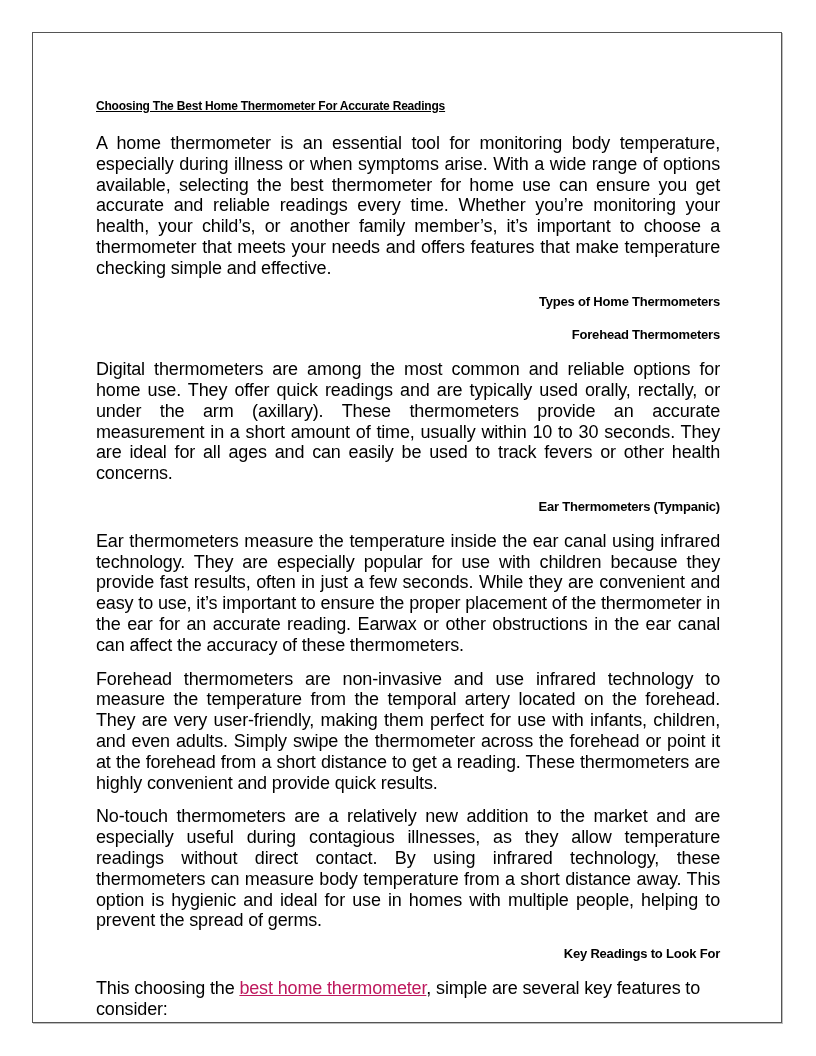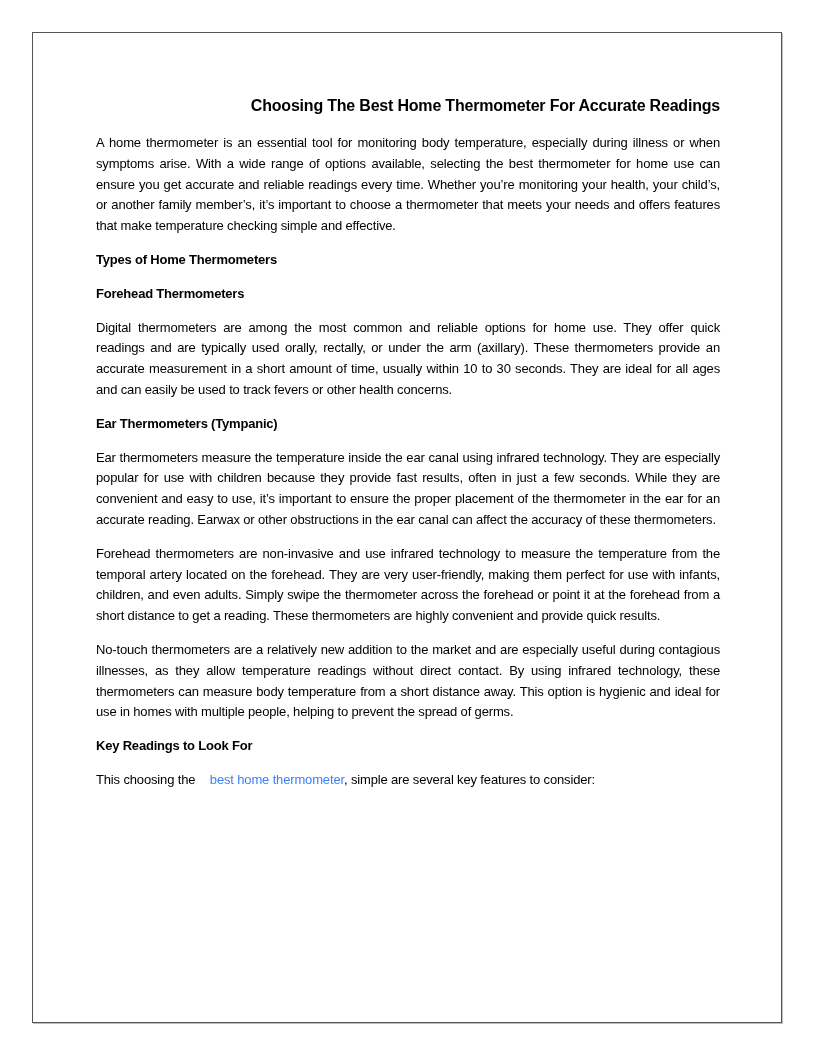--- a/index.html
+++ b/index.html
@@ -25,45 +25,47 @@
       box-shadow: 1px 1px 0 #bdbdbd;
       box-sizing: border-box;
     }
     .content {
       position: absolute;
       left: 96px;
       top: 95px;
       width: 624px;
     }
     .doc-title {
-      text-align: right;
+      text-align: left;
       font-weight: bold;
-      font-size: 16px;
+      font-size: 12px;
+      text-decoration: underline;
       margin: 0 0 16px 0;
       letter-spacing: -0.2px;
       line-height: 22px;
     }
     .para {
-      font-size: 13px;
+      font-size: 18px;
       line-height: 20.8px;
       text-align: justify;
       margin: 0 0 13px 0;
       letter-spacing: -0.15px;
     }
     .heading {
       font-size: 13px;
       line-height: 20.8px;
       font-weight: bold;
       margin: 0 0 13px 0;
       letter-spacing: -0.2px;
+      text-align: right;
     }
     .link {
-      color: #3b82f6;
+      color: #be185d;
+      text-decoration: underline;
       cursor: pointer;
-      margin-left: 11px;
     }
   </style>
 </head>
 <body>
 
 <div class="page-frame"></div>
 
 <div class="content">
   <h1 class="doc-title">Choosing The Best Home Thermometer For Accurate Readings</h1>
 

